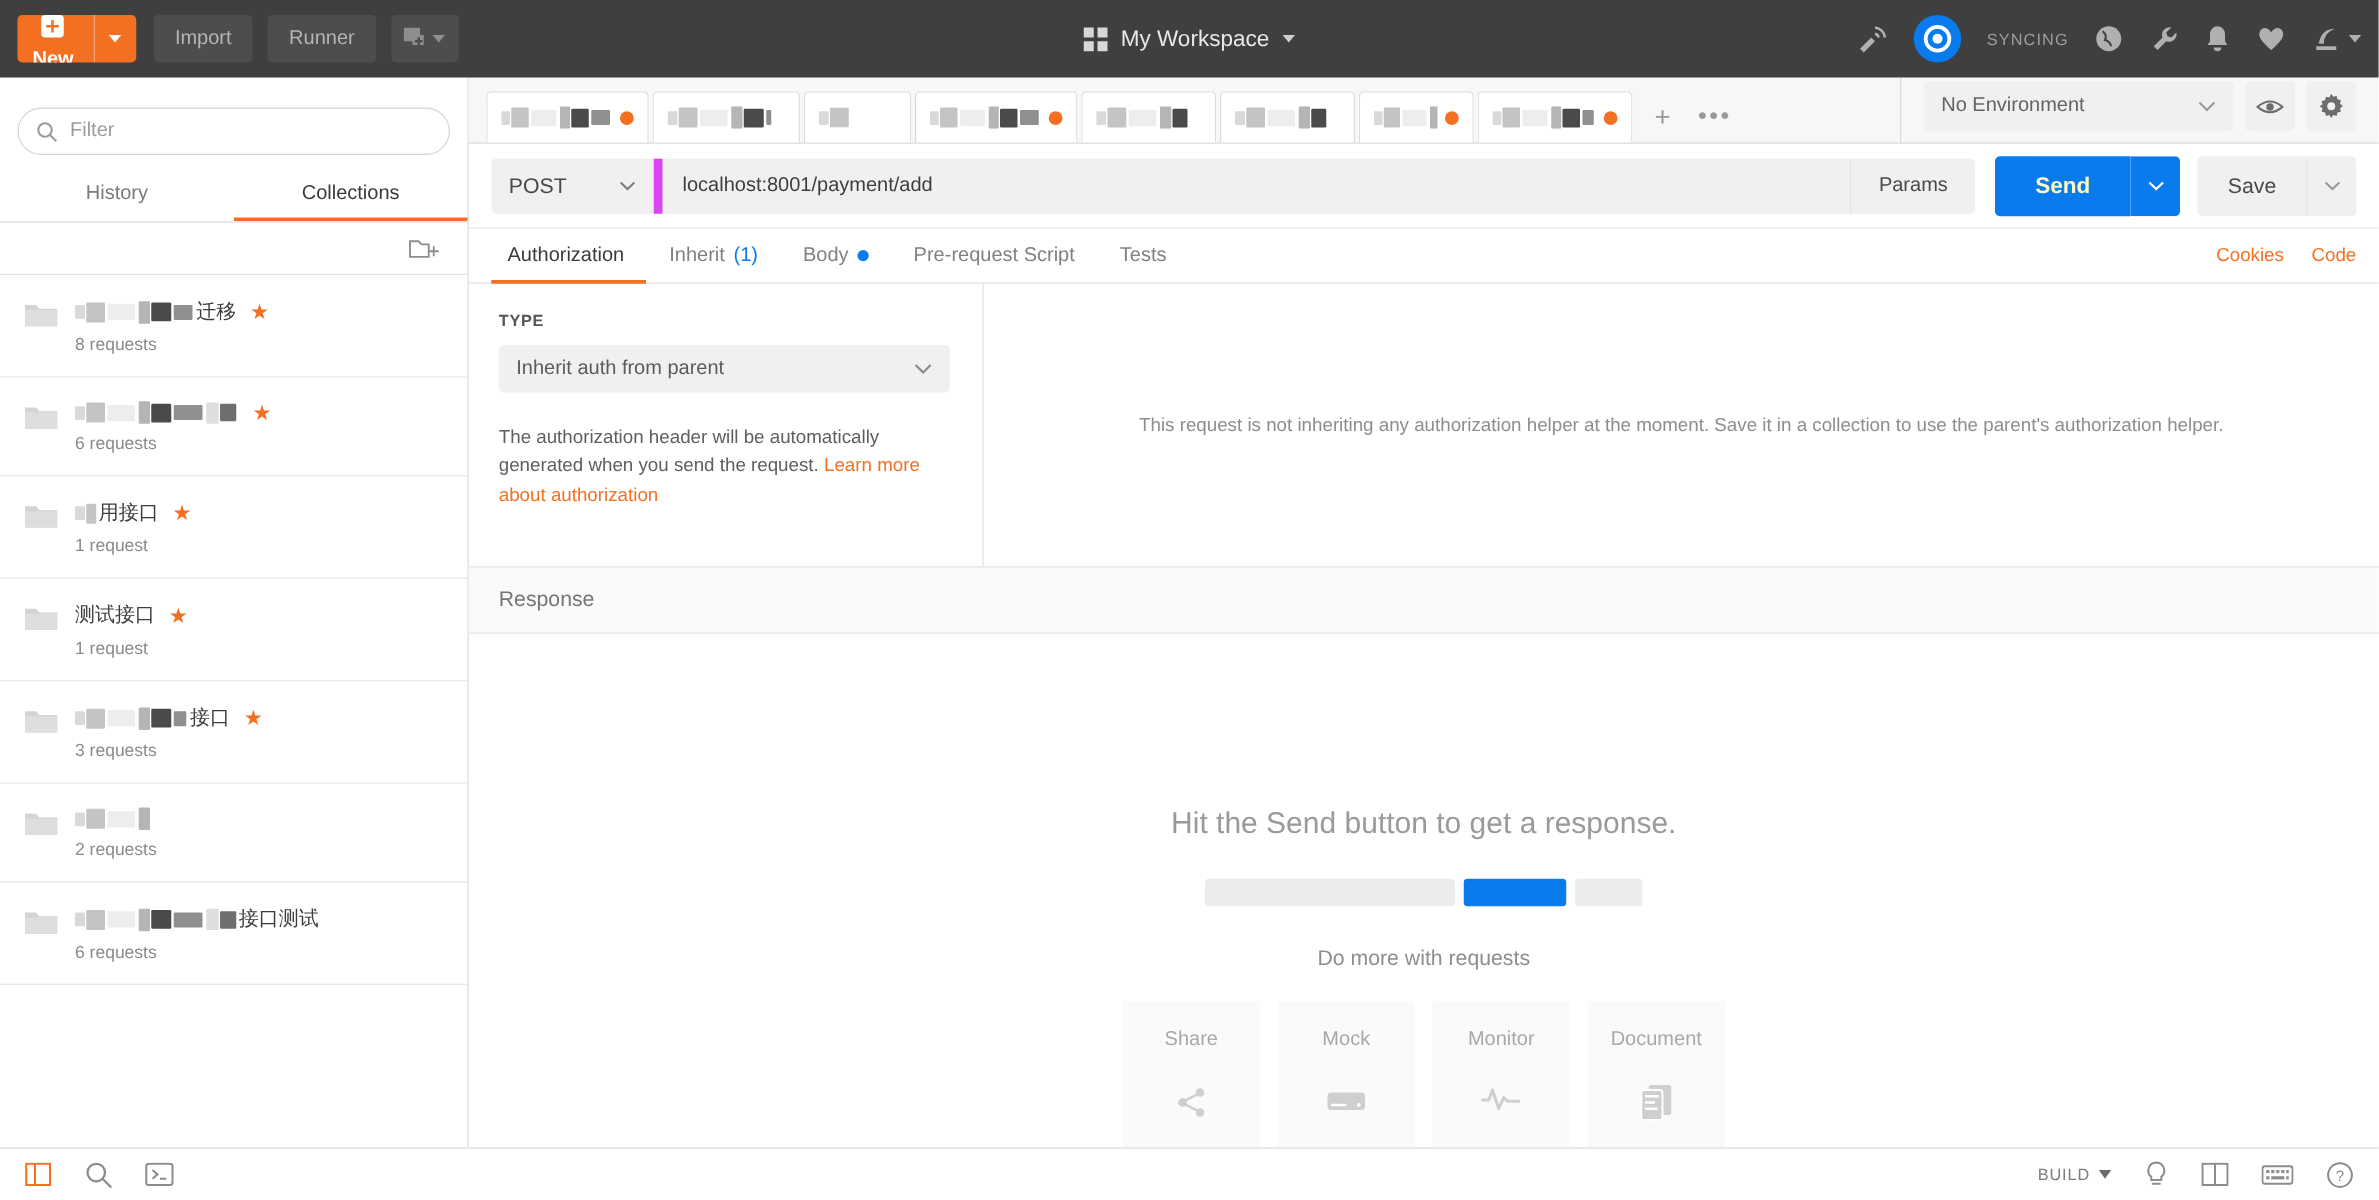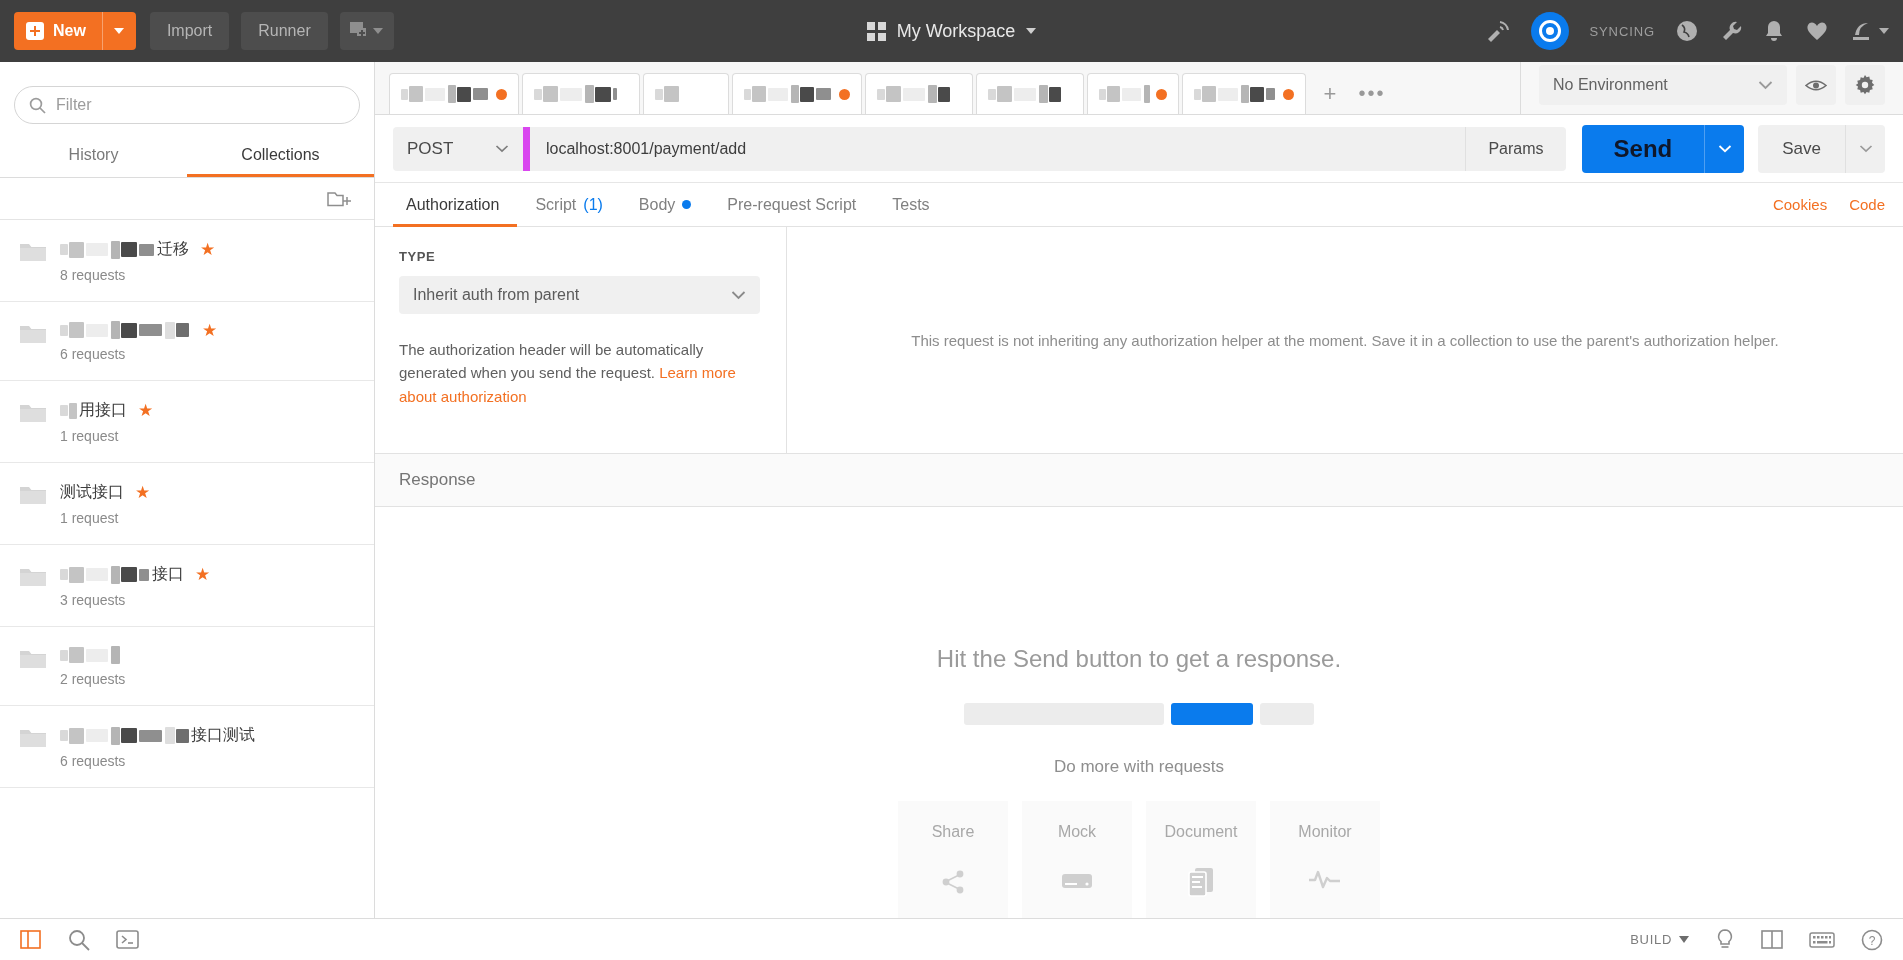--- a/index.html
+++ b/index.html
@@ -14,21 +14,21 @@
   .topbar {
     height: 62px; background: #3f3f3f; display: flex; align-items: center;
     padding: 0 14px; flex: 0 0 62px; position: relative;
   }
   .new-btn {
     display: flex; align-items: center; height: 38px; background: #f37022;
     border-radius: 4px; overflow: hidden; margin-right: 14px;
   }
   .new-btn-main {
     display: flex; align-items: center; gap: 9px; padding: 0 16px 0 12px;
-    height: 100%; color: #fff; font-size: 16px; font-weight: bold;
+    height: 100%; color: #fff; font-size: 16px; font-weight: bold; flex-direction: column;
   }
   .plus-sq {
     width: 18px; height: 18px; background: #fff; border-radius: 3px;
     position: relative; flex: 0 0 18px;
   }
   .plus-sq::before, .plus-sq::after {
     content: ""; position: absolute; background: #f37022;
   }
   .plus-sq::before { left: 8px; top: 4px; width: 2px; height: 10px; }
   .plus-sq::after { top: 8px; left: 4px; height: 2px; width: 10px; }
@@ -174,22 +174,22 @@
     align-items: center; padding: 0 16px; font-size: 16px; color: #3d3d3d;
     border-left: 7px solid #d946ef;
   }
   .params-btn {
     height: 44px; padding: 0 22px; background: #f0f0f0; border-radius: 0 4px 4px 0;
     display: flex; align-items: center; font-size: 16px; color: #4a4a4a;
     border-left: 1px solid #e0e0e0;
   }
   .send-group { display: flex; margin-left: 16px; }
   .send-btn {
-    height: 48px; padding: 0 32px; background: #0a7bed; color: #0f172a;
-    font-size: 24px; font-weight: bold; display: flex; align-items: center;
+    height: 48px; padding: 0 32px; background: #0a7bed; color: #fef9c3;
+    font-size: 18px; font-weight: bold; display: flex; align-items: center;
     border-radius: 4px 0 0 4px;
   }
   .send-caret {
     width: 40px; height: 48px; background: #0a7bed; border-radius: 0 4px 4px 0;
     display: flex; align-items: center; justify-content: center;
     border-left: 1px solid rgba(255,255,255,.28);
   }
   .save-group { display: flex; margin-left: 14px; }
   .save-btn {
     height: 48px; padding: 0 24px; background: #f0f0f0; color: #4a4a4a;
@@ -681,21 +681,21 @@
           </svg>
         </div>
       </div>
     </div>
 
     <div class="reqtabs" id="reqtabs">
         <div class="rqtab active">
           <span>Authorization</span>
         </div>
         <div class="rqtab">
-          <span>Script</span>
+          <span>Inherit</span>
           <span class="cnt">(1)</span>
         </div>
         <div class="rqtab">
           <span>Body</span>
           <span class="dot-b"></span>
         </div>
         <div class="rqtab">
           <span>Pre-request Script</span>
         </div>
         <div class="rqtab">
@@ -750,33 +750,33 @@
           </div>
           <div class="card">
             <span class="card-lbl">Mock</span>
             <svg width="32" height="26" viewBox="0 0 32 26">
               <rect x="1" y="7" width="30" height="14" rx="3" fill="#cfcfcf"></rect>
               <rect x="4" y="16" width="12" height="2" fill="#fff"></rect>
               <circle cx="26" cy="17" r="1.6" fill="#fff"></circle>
             </svg>
           </div>
           <div class="card">
+            <span class="card-lbl">Monitor</span>
+            <svg width="34" height="24" viewBox="0 0 34 24">
+              <path d="M1 13 h6 l3 -8 l5 15 l4 -9 l3 3 h10" stroke="#cfcfcf" stroke-width="2.4" fill="none" stroke-linejoin="round"></path>
+            </svg>
+          </div>
+          <div class="card">
             <span class="card-lbl">Document</span>
             <svg width="28" height="30" viewBox="0 0 28 30">
               <rect x="8" y="1" width="18" height="24" rx="2" fill="#cfcfcf"></rect>
               <rect x="2" y="5" width="17" height="24" rx="2" fill="#cfcfcf" stroke="#fff" stroke-width="1.6"></rect>
               <rect x="5" y="9" width="11" height="2" fill="#fff"></rect>
               <rect x="5" y="14" width="8" height="2" fill="#fff"></rect>
               <rect x="5" y="19" width="10" height="2" fill="#fff"></rect>
-            </svg>
-          </div>
-          <div class="card">
-            <span class="card-lbl">Monitor</span>
-            <svg width="34" height="24" viewBox="0 0 34 24">
-              <path d="M1 13 h6 l3 -8 l5 15 l4 -9 l3 3 h10" stroke="#cfcfcf" stroke-width="2.4" fill="none" stroke-linejoin="round"></path>
             </svg>
           </div>
         </div>
     </div>
   </div>
 </div>
 
 <div class="statusbar">
   <div class="sb-left">
     <svg width="22" height="20" viewBox="0 0 22 20">

